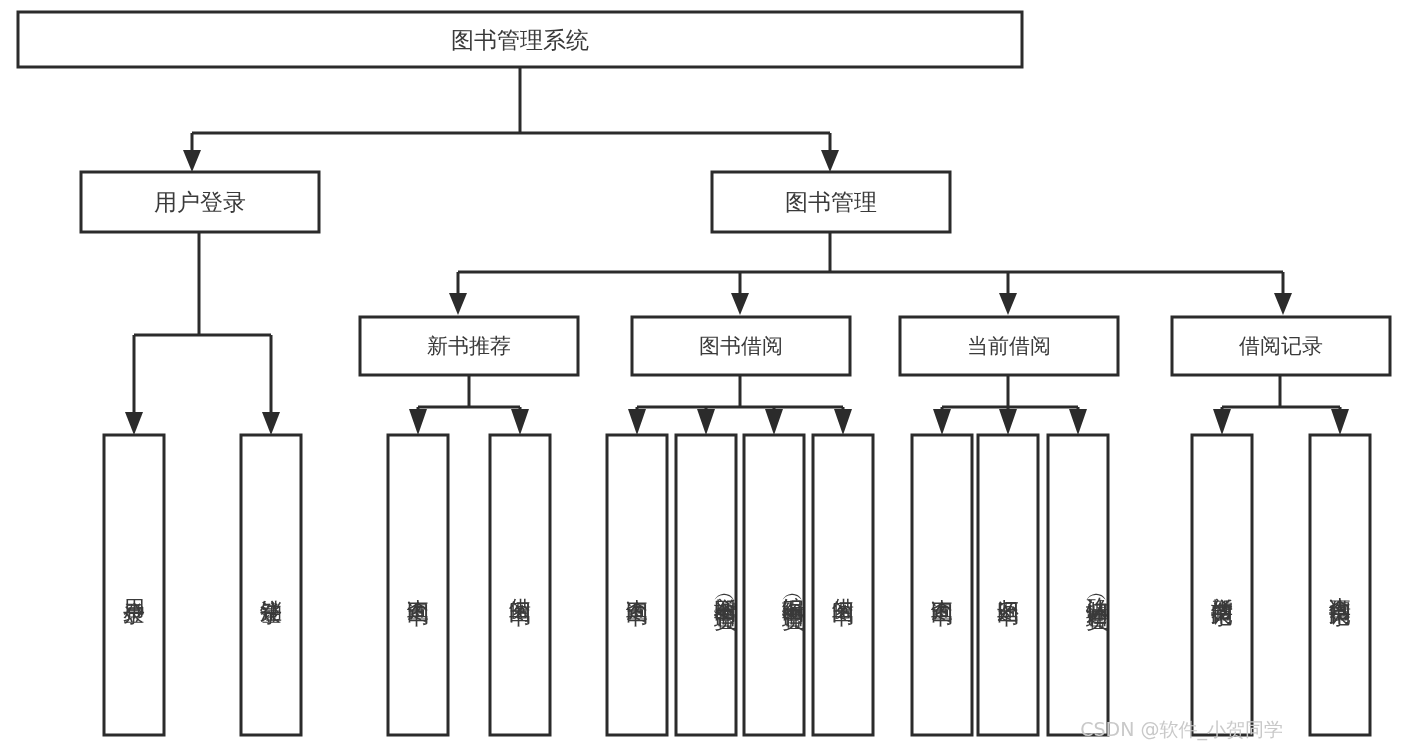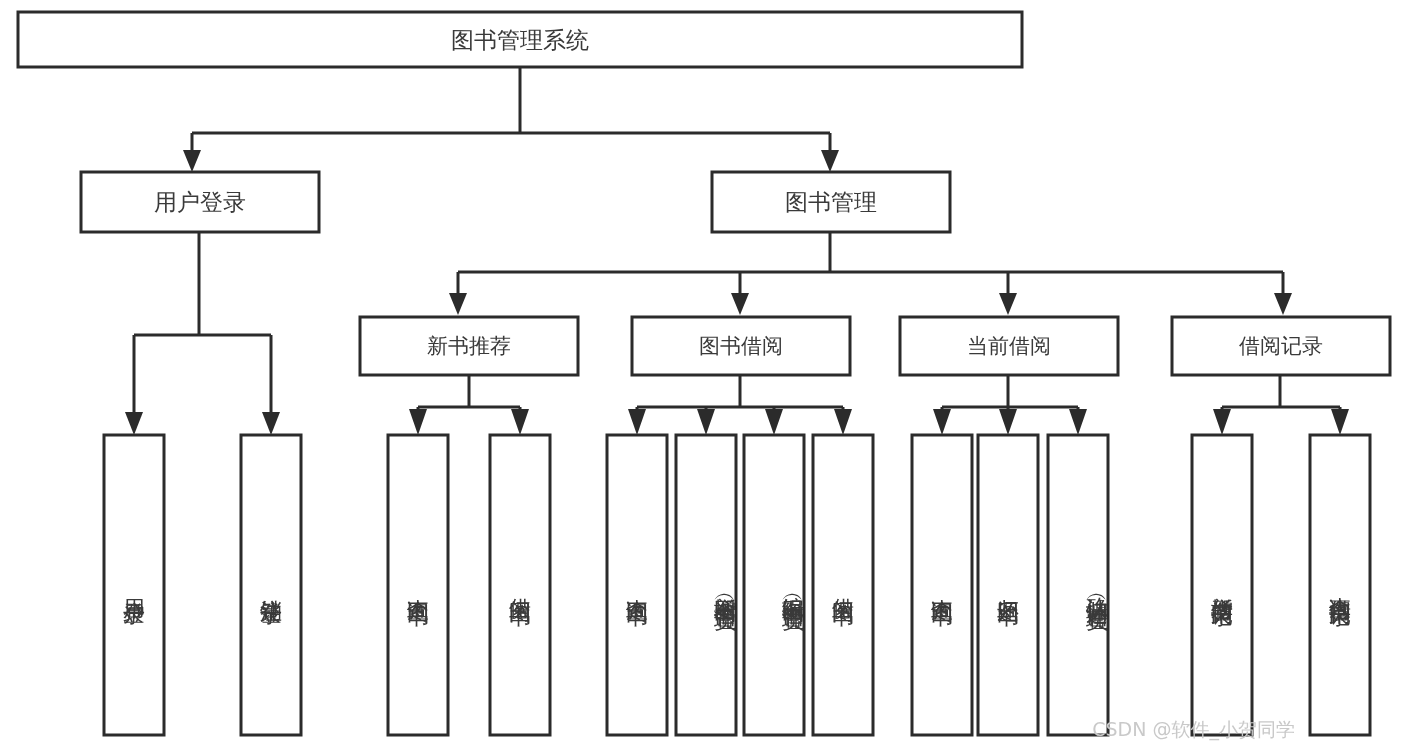--- a/index.html
+++ b/index.html
@@ -63,21 +63,21 @@
     line-height: 1;
     display: flex;
     align-items: center;
     justify-content: center;
     text-align: center;
     white-space: nowrap;
     pointer-events: none;
   }
   .watermark {
     position: absolute;
-    right: 4px;
+    right: 16px;
     bottom: 4px;
     font-family: "DejaVu Sans", "Liberation Sans", sans-serif;
     font-size: 19px;
     color: #c9c9c9;
     white-space: nowrap;
     user-select: none;
   }
 </style>
 </head>
 <body>

